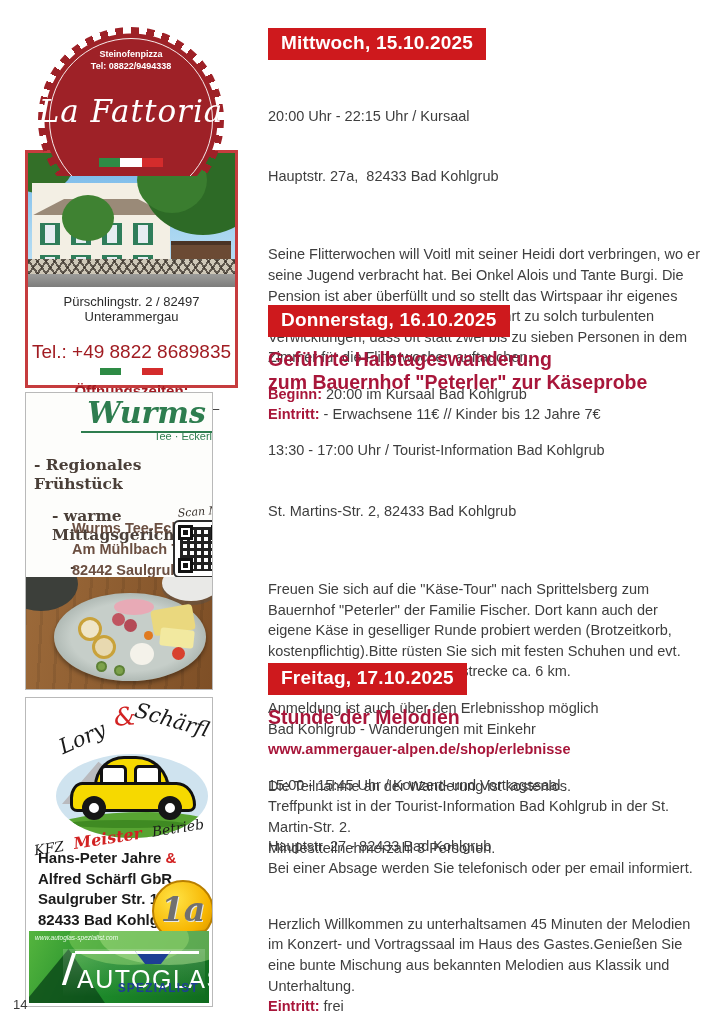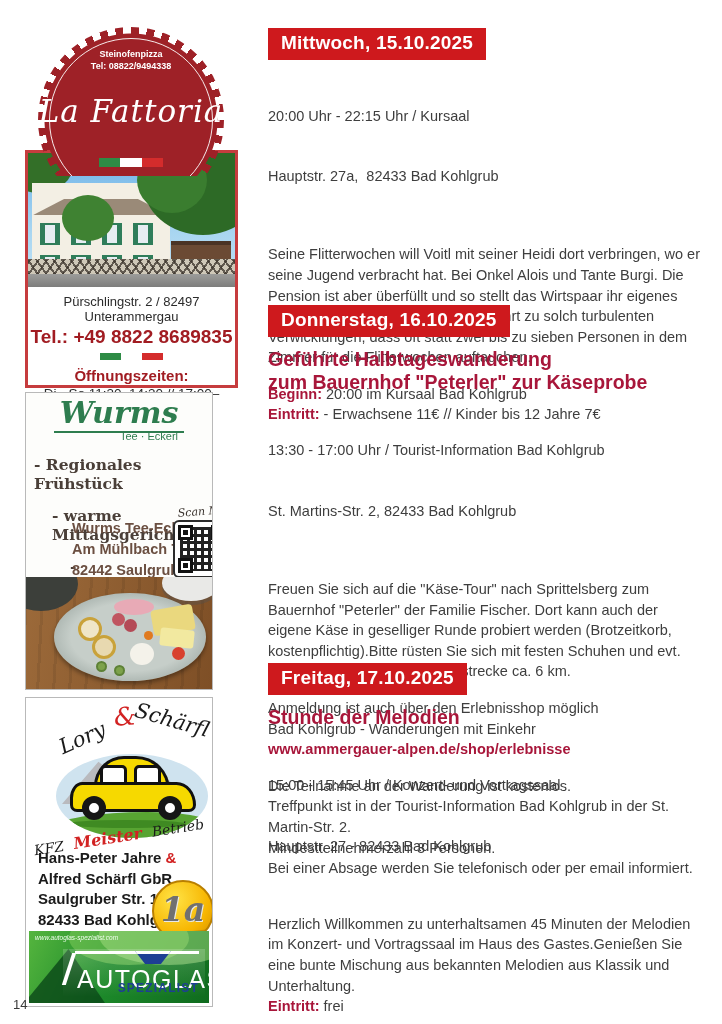--- a/index.html
+++ b/index.html
@@ -41,29 +41,29 @@
   .win-row { position:absolute; left:8px; display:flex; gap:11px; }
   .wr1 { top:40px; } .wr2 { top:72px; }
   .win { width:20px; height:22px; background:#e6edf2; border:2px solid #2f7d5a; border-left-width:5px; border-right-width:5px; }
   .terrace { position:absolute; right:4px; top:88px; width:60px; height:22px; background:#6b4a34; border-top:4px solid #4a3325; }
   .fence { position:absolute; left:0; right:0; bottom:13px; height:15px; background-color:#cfc8b8;
            background-image:repeating-linear-gradient(55deg, rgba(60,52,44,.75) 0 2px, rgba(0,0,0,0) 2px 7px),
                             repeating-linear-gradient(-55deg, rgba(60,52,44,.75) 0 2px, rgba(0,0,0,0) 2px 7px); }
   .road { position:absolute; left:0; right:0; bottom:0; height:13px; background:linear-gradient(#9c9c9a,#7d7d7c); }
   .f-info { text-align:center; padding-top:7px; }
   .f-address { font-size:13px; color:#2b2b2b; }
-  .f-tel { font-size:19px; font-weight:bold; color:#a11c22; margin-top:2px; }
+  .f-tel { font-size:19px; font-weight:normal; color:#a11c22; margin-top:17px; }
   .f-flag2 { margin:5px auto 0; width:64px; height:7px; }
   .f-flag2 > i { flex:1; }
   .f-hours-label { font-size:15px; font-weight:bold; color:#a11c22; margin-top:7px; }
   .f-hours { font-size:13.5px; color:#2b2b2b; margin-top:2px; }
 
   
   .wurms { top:392px; height:298px; border:1px solid #b9b9b9; background:#fdfdfb; overflow:hidden; }
-  .w-logo { text-align:center; margin-top:5px; line-height:1; }
+  .w-logo { text-align:right; margin-top:5px; line-height:1; }
   .w-name { font-family:"DejaVu Serif", serif; font-style:italic; font-weight:bold; font-size:30px; color:#2e7d4f;
             border-bottom:2px solid #2e7d4f; padding:0 6px 1px; }
   .w-sub { font-size:11px; color:#2e7d4f; margin-top:3px; margin-left:60px; }
   .w-line { font-family:"DejaVu Serif", serif; font-weight:bold; font-size:15.5px; color:#4a3f38; margin-top:13px; }
   .wl1 { margin-left:8px; } .wl2 { margin-left:26px; } .wl3 { margin-left:44px; }
   .w-contact { position:absolute; left:46px; top:125px; font-weight:bold; font-size:14.5px; color:#6b4f41; line-height:1.45; }
   .w-qr-wrap { position:absolute; left:140px; top:112px; width:72px; text-align:center; }
   .w-scanme { font-family:"DejaVu Serif", serif; font-style:italic; font-size:11px; color:#3a332e; transform:rotate(-4deg); }
   .qr { position:relative; margin:2px auto 0; width:58px; height:58px; background-color:#fff;
         border:2px solid #2b2b2b; border-radius:6px; padding:4px; }

